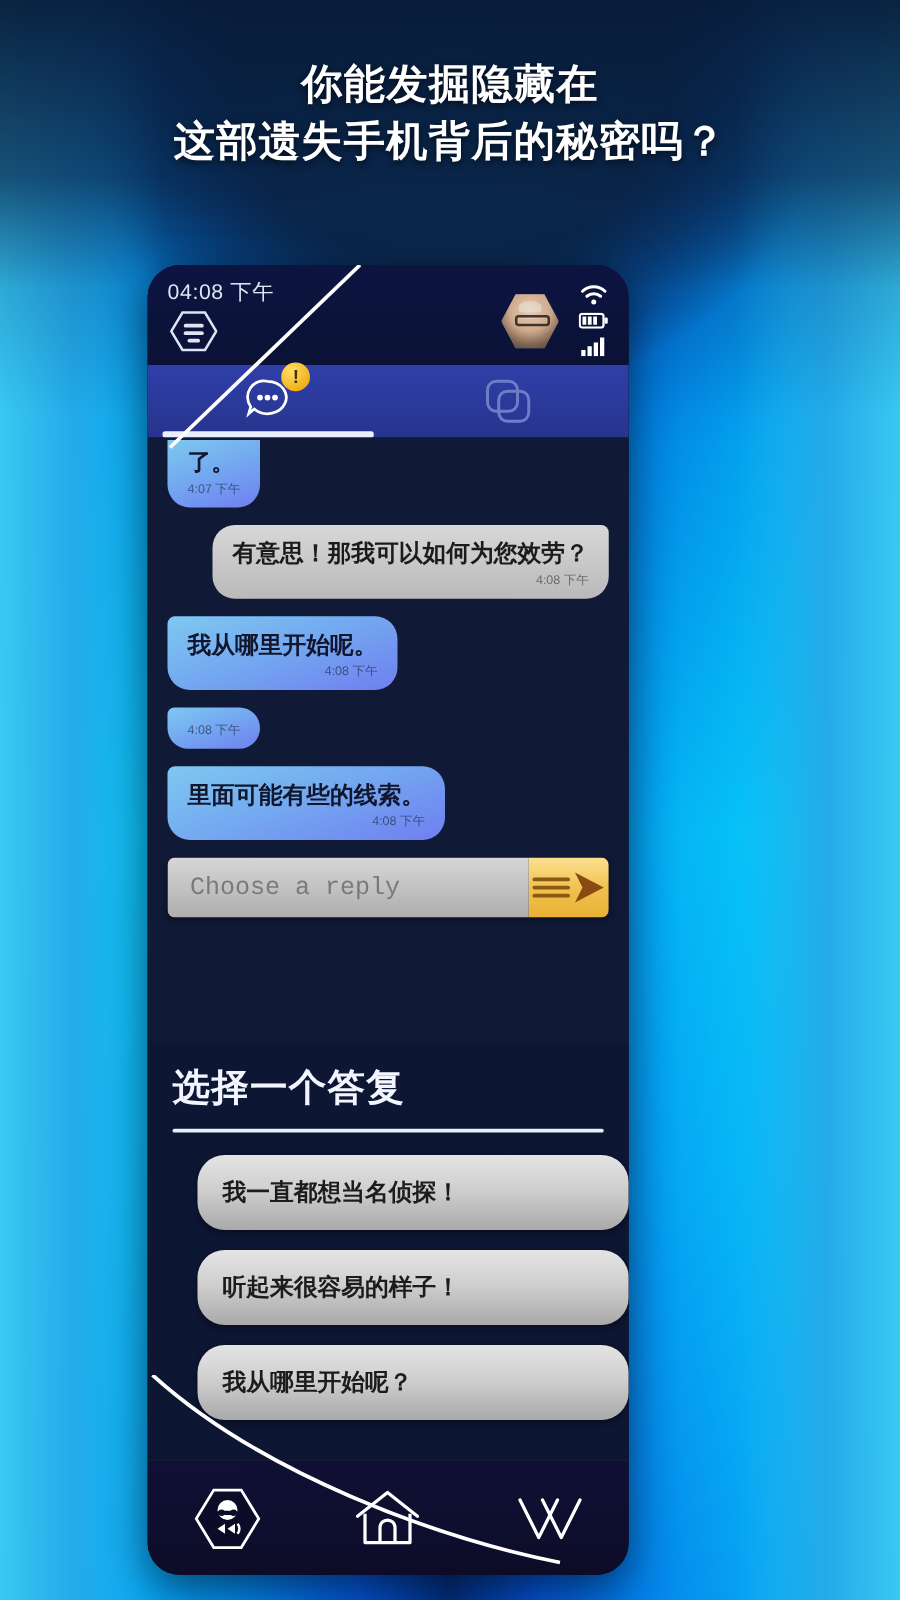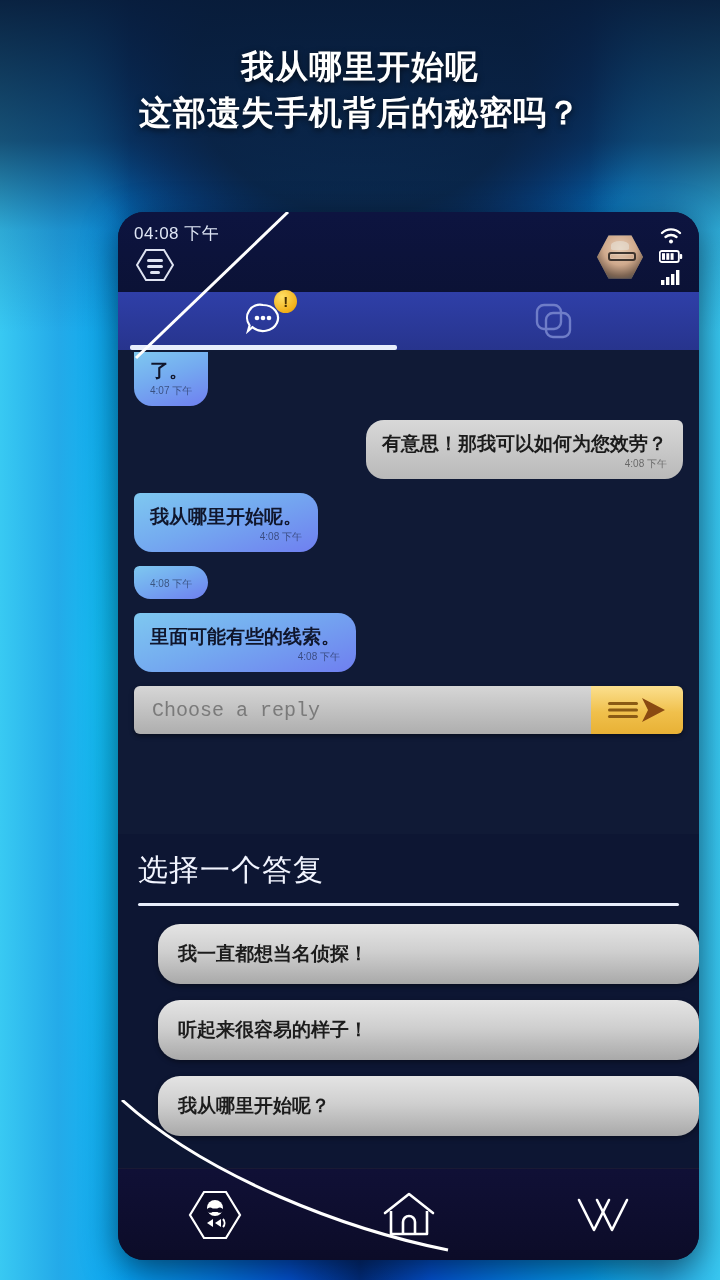--- a/index.html
+++ b/index.html
@@ -50,21 +50,21 @@
     letter-spacing: 1px;
     text-shadow: 0 2px 6px rgba(0,0,0,.65);
     z-index: 5;
   }
 
   
   .phone {
     position: absolute;
     left: 118px;
     top: 212px;
-    width: 581px;
+    width: 385px;
     height: 1048px;
     border-radius: 26px;
     overflow: hidden;
     background: #0c1430;
     box-shadow: 0 10px 34px rgba(0,0,0,.55);
     z-index: 6;
     display: flex;
     flex-direction: column;
   }
   .deco-line {
@@ -263,21 +263,21 @@
 
   
   .reply-panel {
     background: #0d1633;
     padding: 16px 20px 10px 20px;
     flex: 1;
   }
   .reply-title {
     color: #f2f5ff;
     font-size: 30px;
-    font-weight: normal;
+    font-weight: bold;
     letter-spacing: 1px;
     margin-bottom: 12px;
   }
   .reply-divider {
     height: 3px;
     background: #e8eefc;
     border-radius: 2px;
     margin-bottom: 18px;
   }
   .reply-option {
@@ -318,21 +318,21 @@
 </style>
 </head>
 <body>
 
 <div class="promo-bg">
   <div class="side-glow-l"></div>
   <div class="side-glow-r"></div>
 </div>
 
 <div class="headline">
-  <div>我从哪里开始呢</div>
+  <div>你能发掘隐藏在</div>
   <div>这部遗失手机背后的秘密吗？</div>
 </div>
 
 <div class="phone">
 
   <div class="deco-line" style="left:0;top:0;width:484px;height:150px;">
     <svg width="484" height="150" viewBox="0 0 484 150">
       <line x1="18" y1="146" x2="170" y2="0" stroke="#ffffff" stroke-width="3"></line>
     </svg>
   </div>

